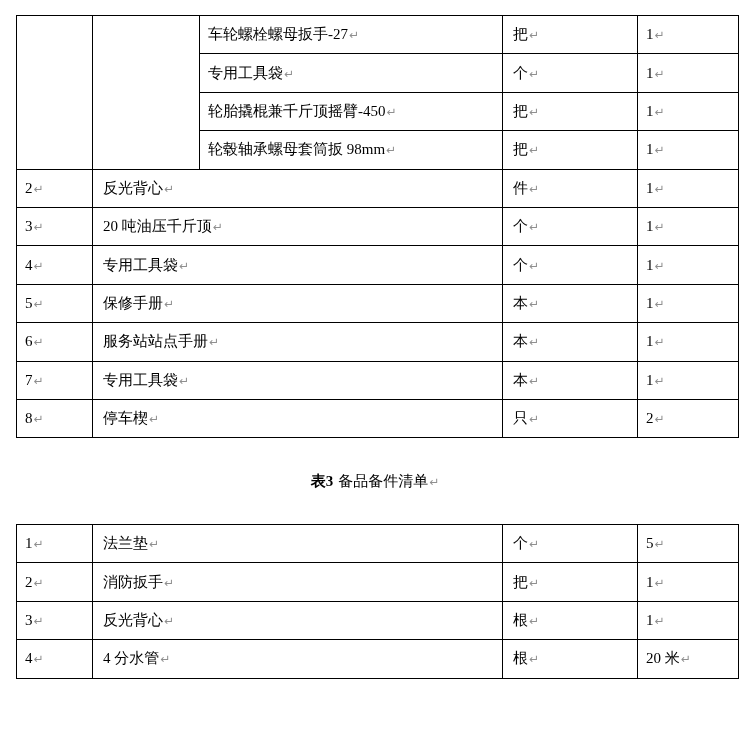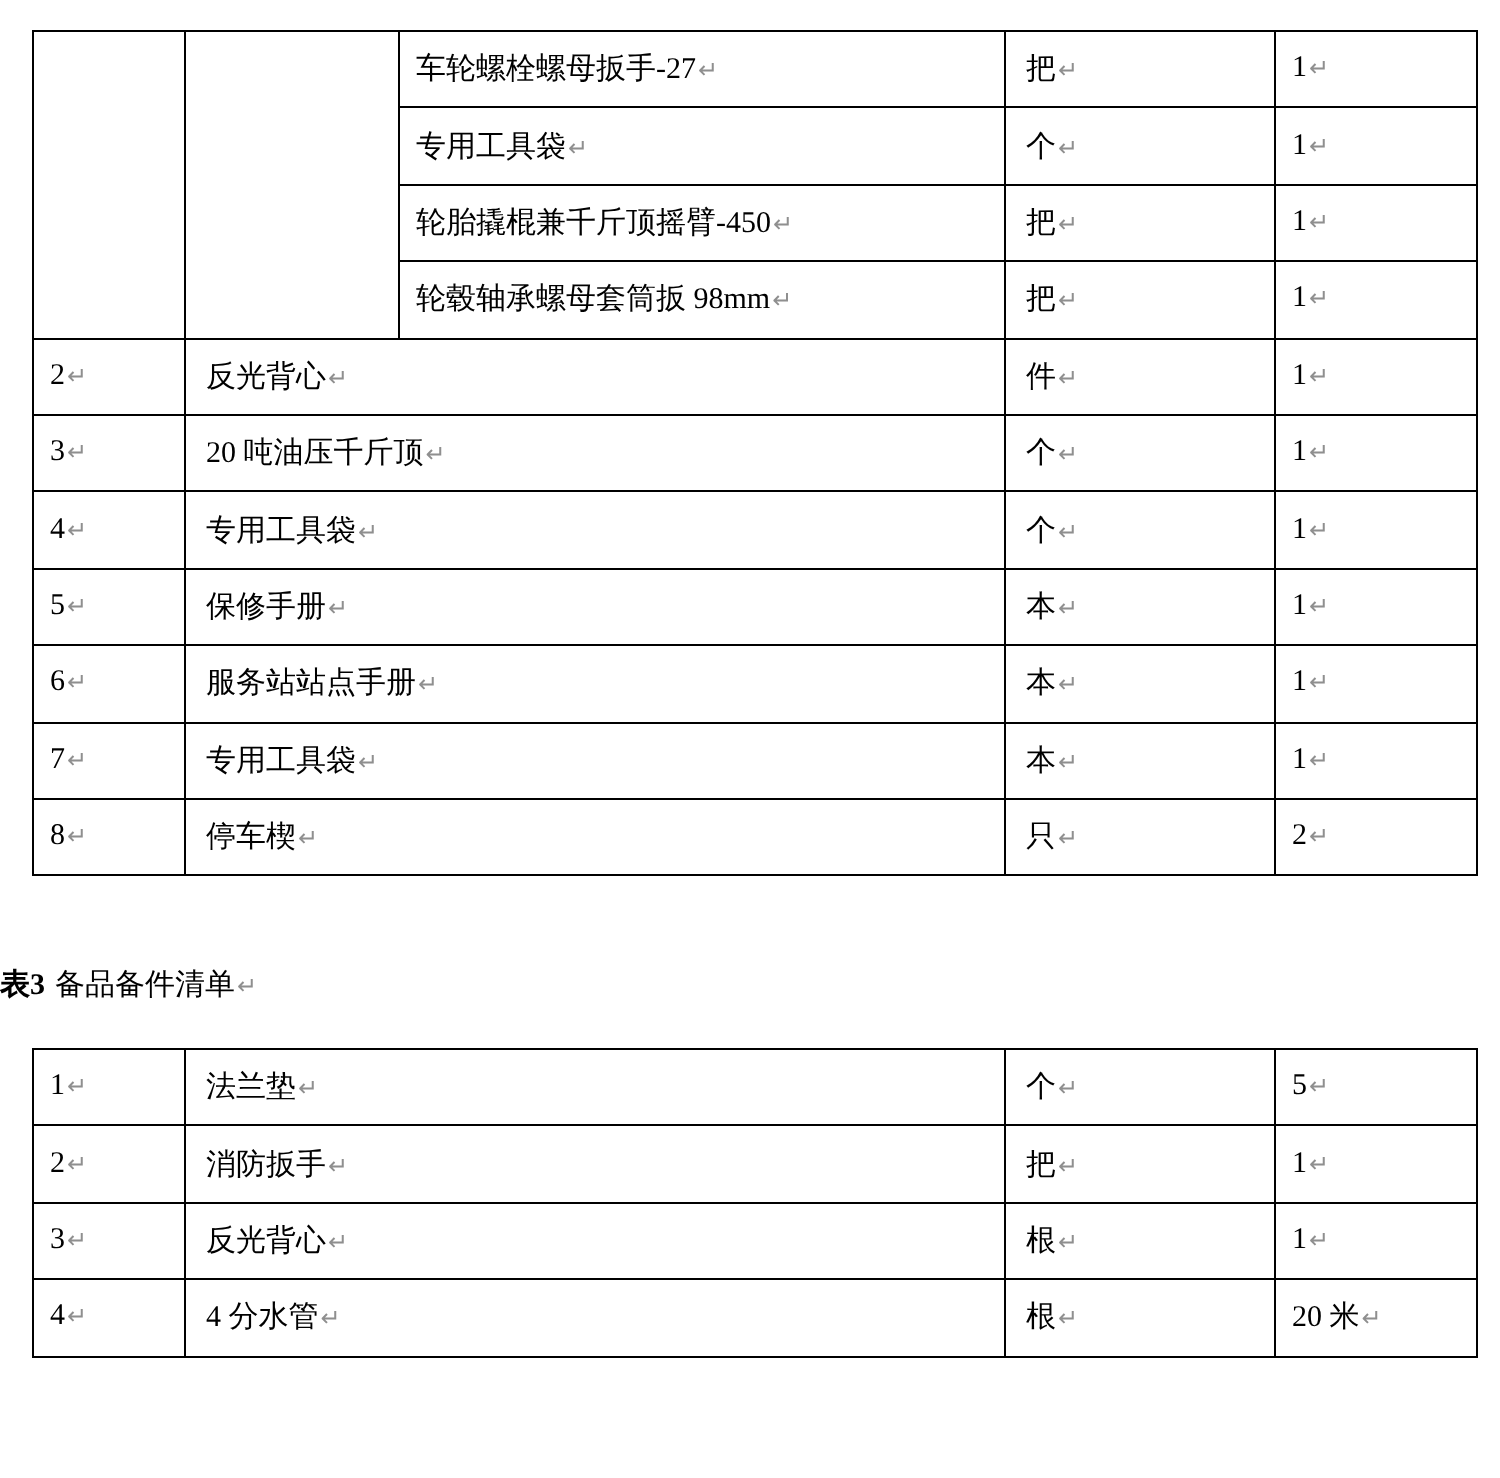--- a/index.html
+++ b/index.html
@@ -12,21 +12,21 @@
   #table2{top:524px;width:722px;}
   td{border:1px solid #000000;height:37.4px;vertical-align:middle;
      font-size:15px;padding:0 4px 0 10px;overflow:hidden;white-space:nowrap;}
   td.subitem{padding-left:8px;}
   td.num{padding-left:8px;}
   .pmark{color:#8f8f8f;font-family:"DejaVu Sans",sans-serif;font-size:12px;margin-left:1px;}
 
   .heading{position:absolute;left:1px;top:444px;font-size:20px;font-weight:bold;
            white-space:nowrap;letter-spacing:0.5px;}
   .heading .pmark{font-size:13px;font-weight:normal;}
-  .caption{position:absolute;left:0;top:483px;width:750px;
+  .caption{position:absolute;left:0;top:472px;width:750px;text-align:center;
            font-size:15px;white-space:nowrap;}
   .caption .label{font-weight:bold;}
   .caption .ctext{margin-left:5px;}
 </style>
 </head>
 <body>
 
 <div class="page">
 
   <table class="doc" id="table1">

